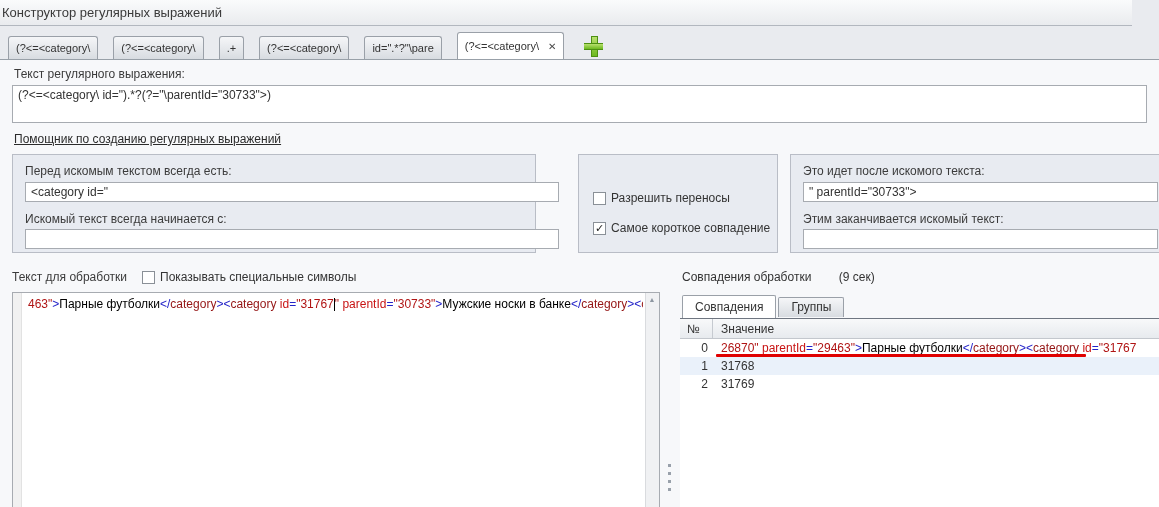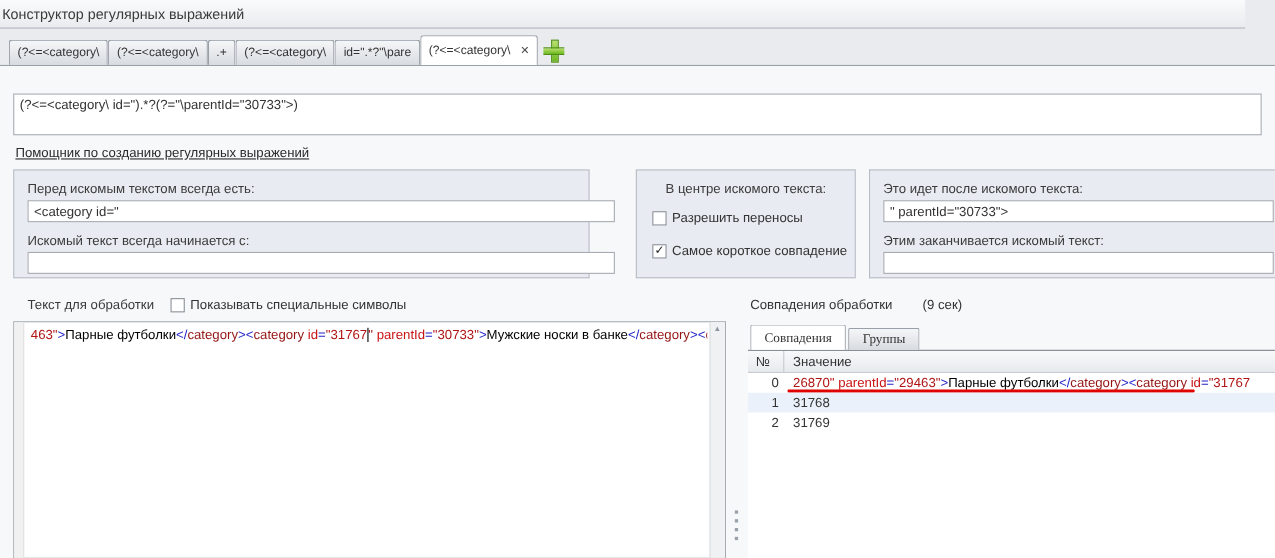--- a/index.html
+++ b/index.html
@@ -3,21 +3,21 @@
 <meta charset="utf-8">
 <style>
   html,body{margin:0;padding:0;width:1159px;height:507px;overflow:hidden;
     font-family:"Liberation Sans","DejaVu Sans",sans-serif;font-size:12px;color:#333;
     background:#e9ebef;}
   .titlebar{position:absolute;left:0;top:0;width:1132px;height:25px;
     background:linear-gradient(#fafbfc,#e9ebee);border-bottom:1px solid #b2b7bf;}
   .titlebar span{position:absolute;left:2px;top:5px;font-size:13px;color:#3a3a3a;}
   .tabstrip{position:absolute;left:0;top:26px;width:1159px;height:33px;
     display:flex;align-items:flex-end;padding-left:8px;box-sizing:border-box;}
-  .tab{display:flex;align-items:center;justify-content:flex-end;height:23px;margin-right:0;
+  .tab{display:flex;align-items:center;justify-content:flex-end;height:23px;margin-right:15px;
     padding:0 7px;background:linear-gradient(#f5f6f8,#d8dce1);border:1px solid #9aa0a8;border-bottom:none;
     border-radius:3px 3px 0 0;font-size:11px;color:#333;box-sizing:border-box;white-space:nowrap;
     overflow:hidden;position:relative;z-index:1;}
   .tab.active{background:#fff;height:27px;z-index:3;}
   .tab .close{margin-left:9px;font-size:10px;font-weight:bold;color:#4a4a4a;cursor:default;}
   .add-btn{width:22px;height:22px;margin-left:4px;margin-bottom:2px;position:relative;z-index:1;}
   .plus-v,.plus-h{position:absolute;background:linear-gradient(#b8e06e,#6cb81e);border:1px solid #4d8f12;}
   .plus-v{left:8px;top:1px;width:5px;height:19px;}
   .plus-h{left:1px;top:8px;width:19px;height:5px;border-left:none;border-right:none;}
   .content{position:absolute;left:0;top:59px;width:1159px;height:448px;
@@ -25,34 +25,34 @@
   .lbl{position:absolute;color:#3b3b3b;white-space:nowrap;}
   .inputbox{position:absolute;background:#fff;border:1px solid #a7abb1;box-sizing:border-box;
     padding:2px 5px;white-space:nowrap;overflow:hidden;}
   .regex-box{left:12px;top:25px;width:1135px;height:38px;font-size:12px;}
   .link{position:absolute;left:14px;top:72px;color:#2b2b2b;text-decoration:underline;cursor:pointer;}
   .gpanel{position:absolute;top:94px;height:99px;background:#e8ebf1;border:1px solid #b9bdc6;box-sizing:border-box;}
   .gpanel .inputbox{height:20px;}
   .cbrow{position:absolute;display:flex;align-items:center;white-space:nowrap;}
   .cb{width:13px;height:13px;background:#fff;border:1px solid #8a9097;box-sizing:border-box;
     margin-right:5px;font-size:11px;line-height:11px;text-align:center;color:#222;font-weight:bold;}
-  .src-label-row{position:absolute;left:12px;top:210px;display:flex;align-items:flex-start;margin-left:13px;}
+  .src-label-row{position:absolute;left:12px;top:210px;display:flex;align-items:flex-start;}
   .source-box{position:absolute;left:12px;top:232px;width:648px;height:216px;
     background:#fff;border:1px solid #a7abb1;box-sizing:border-box;}
   .src-margin{position:absolute;left:0;top:0;bottom:0;width:8px;background:#f1f1f1;border-right:1px solid #e2e2e2;}
   .src-line{position:absolute;left:15px;top:4px;right:16px;white-space:nowrap;overflow:hidden;font-size:12px;}
   .vscroll{position:absolute;right:0;top:0;bottom:0;width:13px;background:#f0f1f3;border-left:1px solid #d9dbde;}
   .vscroll .up{position:absolute;top:3px;left:0;width:12px;text-align:center;font-size:7px;color:#8d96a1;}
   .caret{display:inline-block;width:1px;height:13px;background:#000;vertical-align:text-bottom;}
   .splitter{position:absolute;left:662px;top:232px;width:14px;height:216px;}
   .grip{position:absolute;left:6px;width:3px;height:3px;background:#99a1ab;}
   .c-val{color:#b01414}.c-tag{color:#941414}.c-attr{color:#c81414}.c-pun{color:#2222c8}.c-txt{color:#000}
   .res-label-row{position:absolute;left:682px;top:210px;white-space:nowrap;}
   .res-time{margin-left:24px;}
-  .rtabs{position:absolute;left:682px;top:235px;display:flex;align-items:flex-end;height:23px;font-family:Liberation Serif, serif;}
+  .rtabs{position:absolute;left:682px;top:235px;display:flex;align-items:center;height:23px;}
   .rtab{display:flex;align-items:center;justify-content:center;height:20px;margin-right:2px;padding:0 12px;
     background:linear-gradient(#f5f6f8,#d8dce1);border:1px solid #9aa0a8;border-bottom:none;
     border-radius:2px 2px 0 0;font-size:12px;box-sizing:border-box;position:relative;z-index:1;}
   .rtab.active{background:#fff;height:23px;z-index:3;}
   .rtable{position:absolute;left:680px;top:258px;width:479px;height:190px;background:#fff;
     border-top:1px solid #6f7681;}
   .rheader{height:19px;background:linear-gradient(#f8f9fa,#e7eaee);border-bottom:1px solid #c3c7cd;
     display:flex;align-items:center;color:#333;}
   .rheader .hnum{width:33px;padding-left:7px;box-sizing:border-box;border-right:1px solid #c6cad0;height:19px;
     display:flex;align-items:center;}
@@ -92,33 +92,33 @@
       <span class="close">✕</span>
     </div>
     <div class="add-btn">
     <div class="plus-v"></div>
     <div class="plus-h"></div>
   </div>
 </div>
 
 <div class="content">
 
+  <div class="lbl" style="left:14px;top:7px;">Текст регулярного выражения:</div>
   <div class="inputbox regex-box">(?&lt;=&lt;category\ id=").*?(?="\parentId="30733"&gt;)</div>
 
   <div class="link">Помощник по созданию регулярных выражений</div>
 
   <div class="gpanel" style="left:12px;width:524px;">
     <div class="lbl" style="left:12px;top:9px;">Перед искомым текстом всегда есть:</div>
     <div class="inputbox" style="left:12px;top:27px;width:534px;">&lt;category id="</div>
     <div class="lbl" style="left:12px;top:57px;">Искомый текст всегда начинается с:</div>
     <div class="inputbox" style="left:12px;top:74px;width:534px;"></div>
   </div>
 
   <div class="gpanel" style="left:578px;width:200px;">
-    <div class="lbl" style="left:0;top:9px;width:100%;text-align:center;">В центре искомого текста:</div>
     <div class="cbrow" style="left:14px;top:36px;">
       <div class="cb"></div>
       <span>Разрешить переносы</span>
     </div>
     <div class="cbrow" style="left:14px;top:66px;">
       <div class="cb">✓</div>
       <span>Самое короткое совпадение</span>
     </div>
   </div>
 

